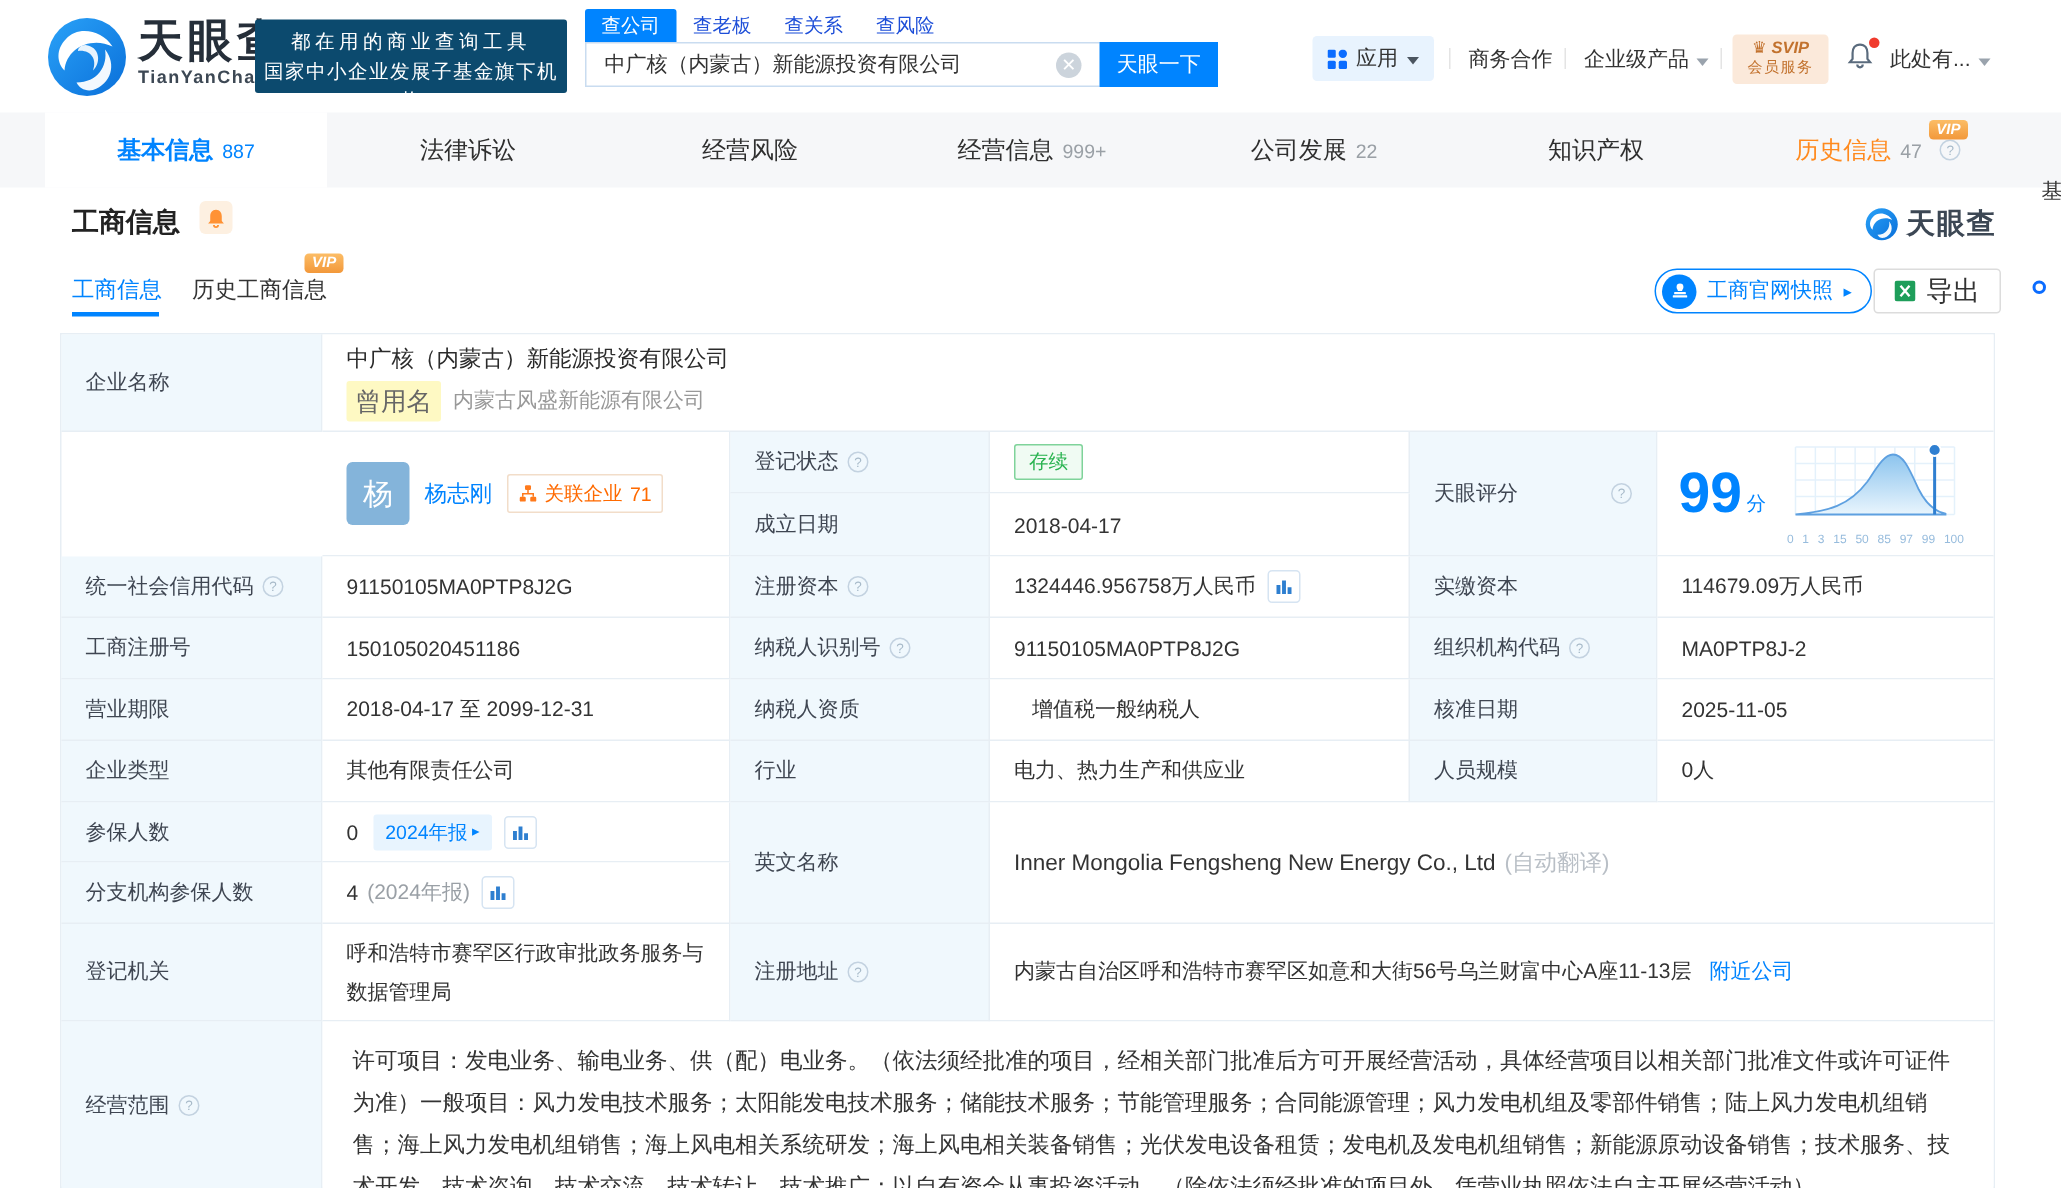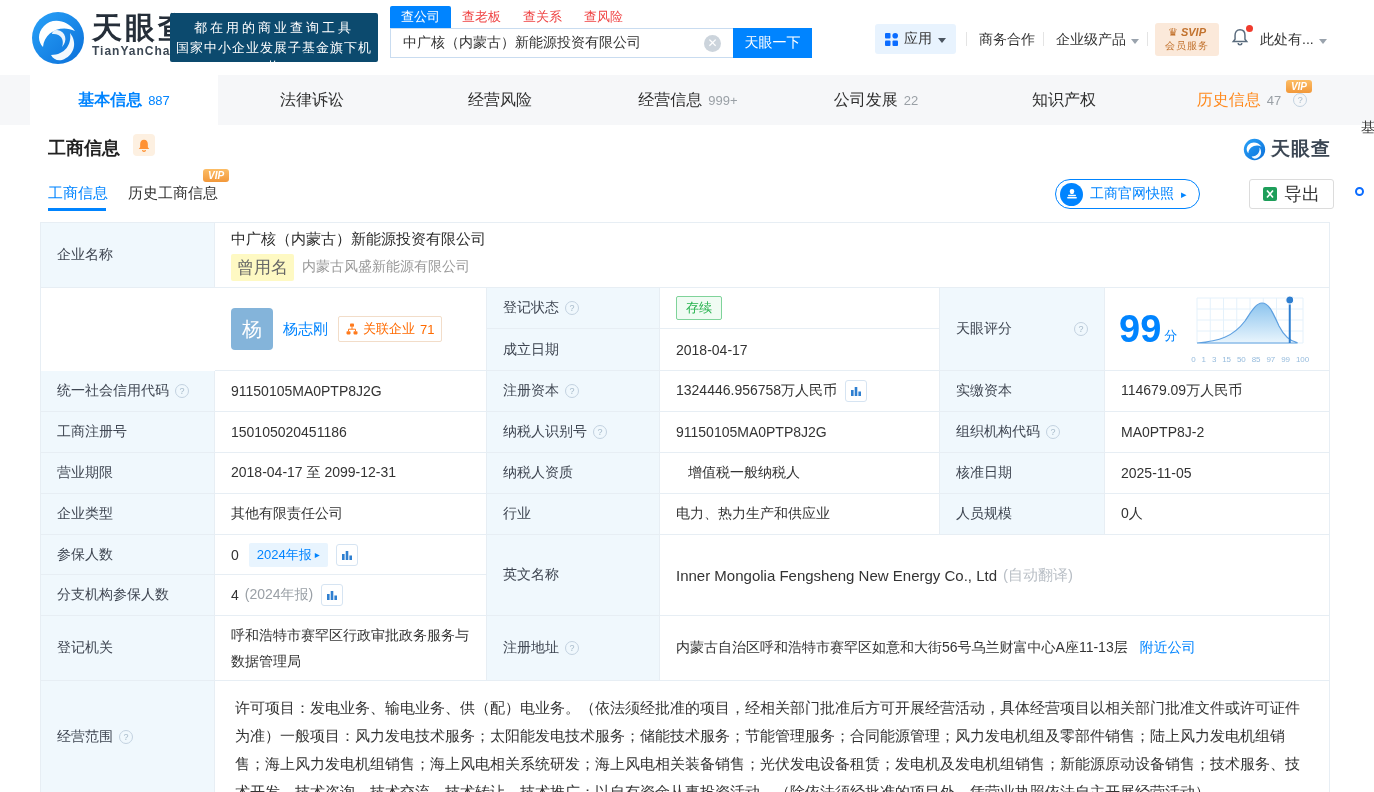--- a/index.html
+++ b/index.html
@@ -12,21 +12,21 @@
   .hdr { position:absolute; left:0; top:0; width:1374px; height:75px; background:#fff; }
   .brand-cn { font-size:30px; font-weight:700; color:#252e39; letter-spacing:3px; line-height:32px; }
   .brand-en { font-size:12px; font-weight:700; color:#3d4854; letter-spacing:1px; }
   .promo { position:absolute; left:170px; top:13px; width:208px; height:49px; background:#0c4a6e;
     border-radius:2px; color:#fff; text-align:center; padding-top:5px; }
   .promo .l1 { font-size:13px; letter-spacing:3px; line-height:20px; }
   .promo .l2 { font-size:13px; letter-spacing:1px; line-height:19px; }
 
   .search { position:absolute; left:390px; top:5px; }
   .stabs { display:flex; height:23px; align-items:flex-end; }
-  .stab { font-size:13px; color:#ef4444; padding:0 11px; line-height:22px; cursor:pointer; }
+  .stab { font-size:13px; color:#1d4ed8; padding:0 11px; line-height:22px; cursor:pointer; }
   .stab.on { background:#0084ff; color:#fff; border-radius:2px 2px 0 0; }
   .srow { display:flex; }
   .sinput { width:343px; height:30px; border:1px solid #c9dcf0; border-right:none; padding:0 32px 0 12px;
     font-size:14px; color:#333; outline:none; font-family:inherit; }
   .sclear { position:absolute; left:314px; top:30px; width:17px; height:17px; border-radius:50%;
     background:#ccd4dc; color:#fff; font-size:12px; line-height:16px; text-align:center; cursor:pointer; }
   .sbtn { width:79px; height:30px; background:#0084ff; color:#fff; border:none; font-size:14px;
     cursor:pointer; font-family:inherit; }
 
   .apps { position:absolute; left:875px; top:24px; height:30px; background:#e8f3fe; border-radius:3px;
@@ -60,21 +60,21 @@
   .bellBadge { position:absolute; left:133px; top:134px; width:22px; height:22px; background:#fdf0e1;
     border-radius:4px; display:flex; align-items:center; justify-content:center; cursor:pointer; }
   .minilogo { position:absolute; left:1243px; top:136px; display:flex; align-items:center; gap:5px; }
   .minilogo .t { font-size:19px; font-weight:700; color:#3c4754; letter-spacing:1px; }
 
   .subtab { position:absolute; top:184px; font-size:15px; cursor:pointer; }
   .subtab.on { color:#0084ff; font-weight:500; }
   .subUnderline { position:absolute; left:48px; top:208px; width:58px; height:3px; background:#0084ff; }
   .subVip { position:absolute; left:203px; top:169px; }
 
-  .snapBtn { position:absolute; left:1055px; top:179px; height:30px; border:1px solid #0084ff; border-radius:15px;
+  .snapBtn { position:absolute; left:1103px; top:179px; height:30px; border:1px solid #0084ff; border-radius:15px;
     background:#fff; display:flex; align-items:center; gap:7px; padding:0 12px 0 4px; cursor:pointer; color:#0084ff; font-size:14px; }
   .stampCircle { width:23px; height:23px; border-radius:50%; background:#0084ff; display:flex; align-items:center; justify-content:center; }
   .exportBtn { position:absolute; left:1249px; top:179px; height:30px; border:1px solid #dcdcdc; border-radius:3px;
     background:#fff; display:flex; align-items:center; gap:7px; padding:0 13px; cursor:pointer; font-size:18px; color:#333; }
 
   
   .tbl { position:absolute; left:40px; top:222px; width:1290px; height:570px;
     display:grid; border:1px solid #e7eef4;
     grid-template-columns:174px 272px 173px 280px 165px 224px;
     grid-template-rows:65px 41px 42px 41px 41px 41px 41px 40px 41px 65px 112px; }

